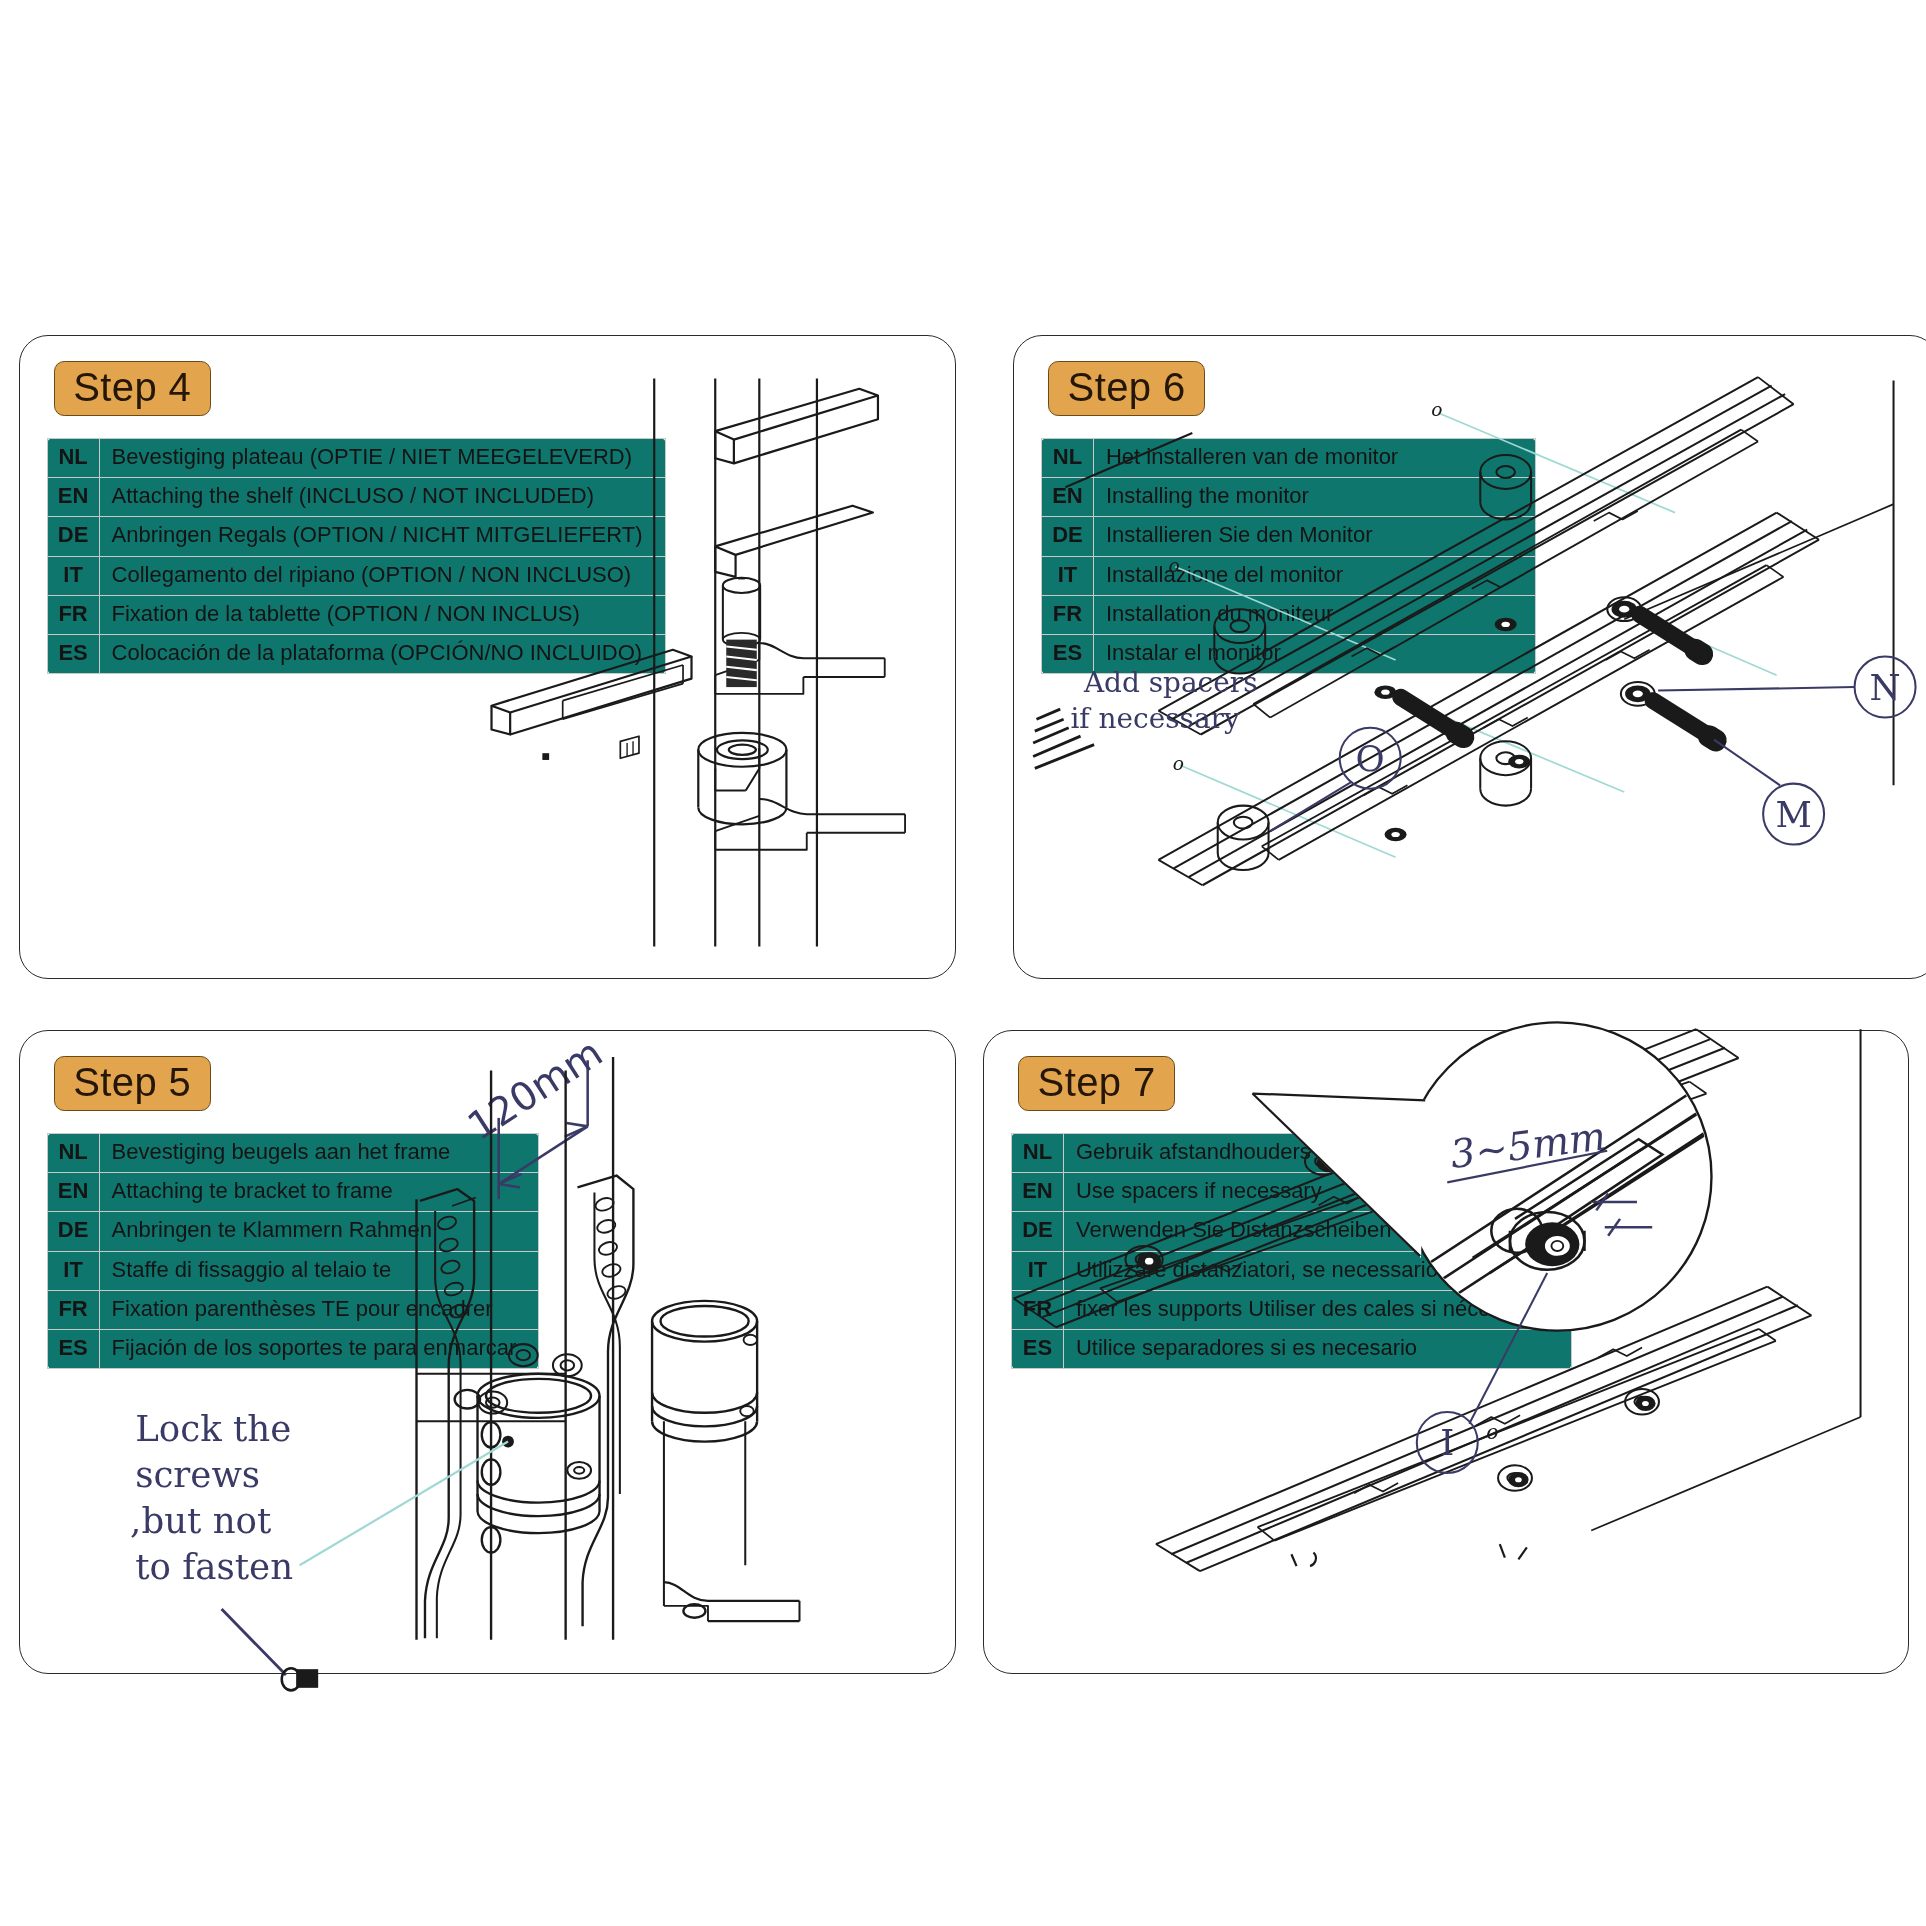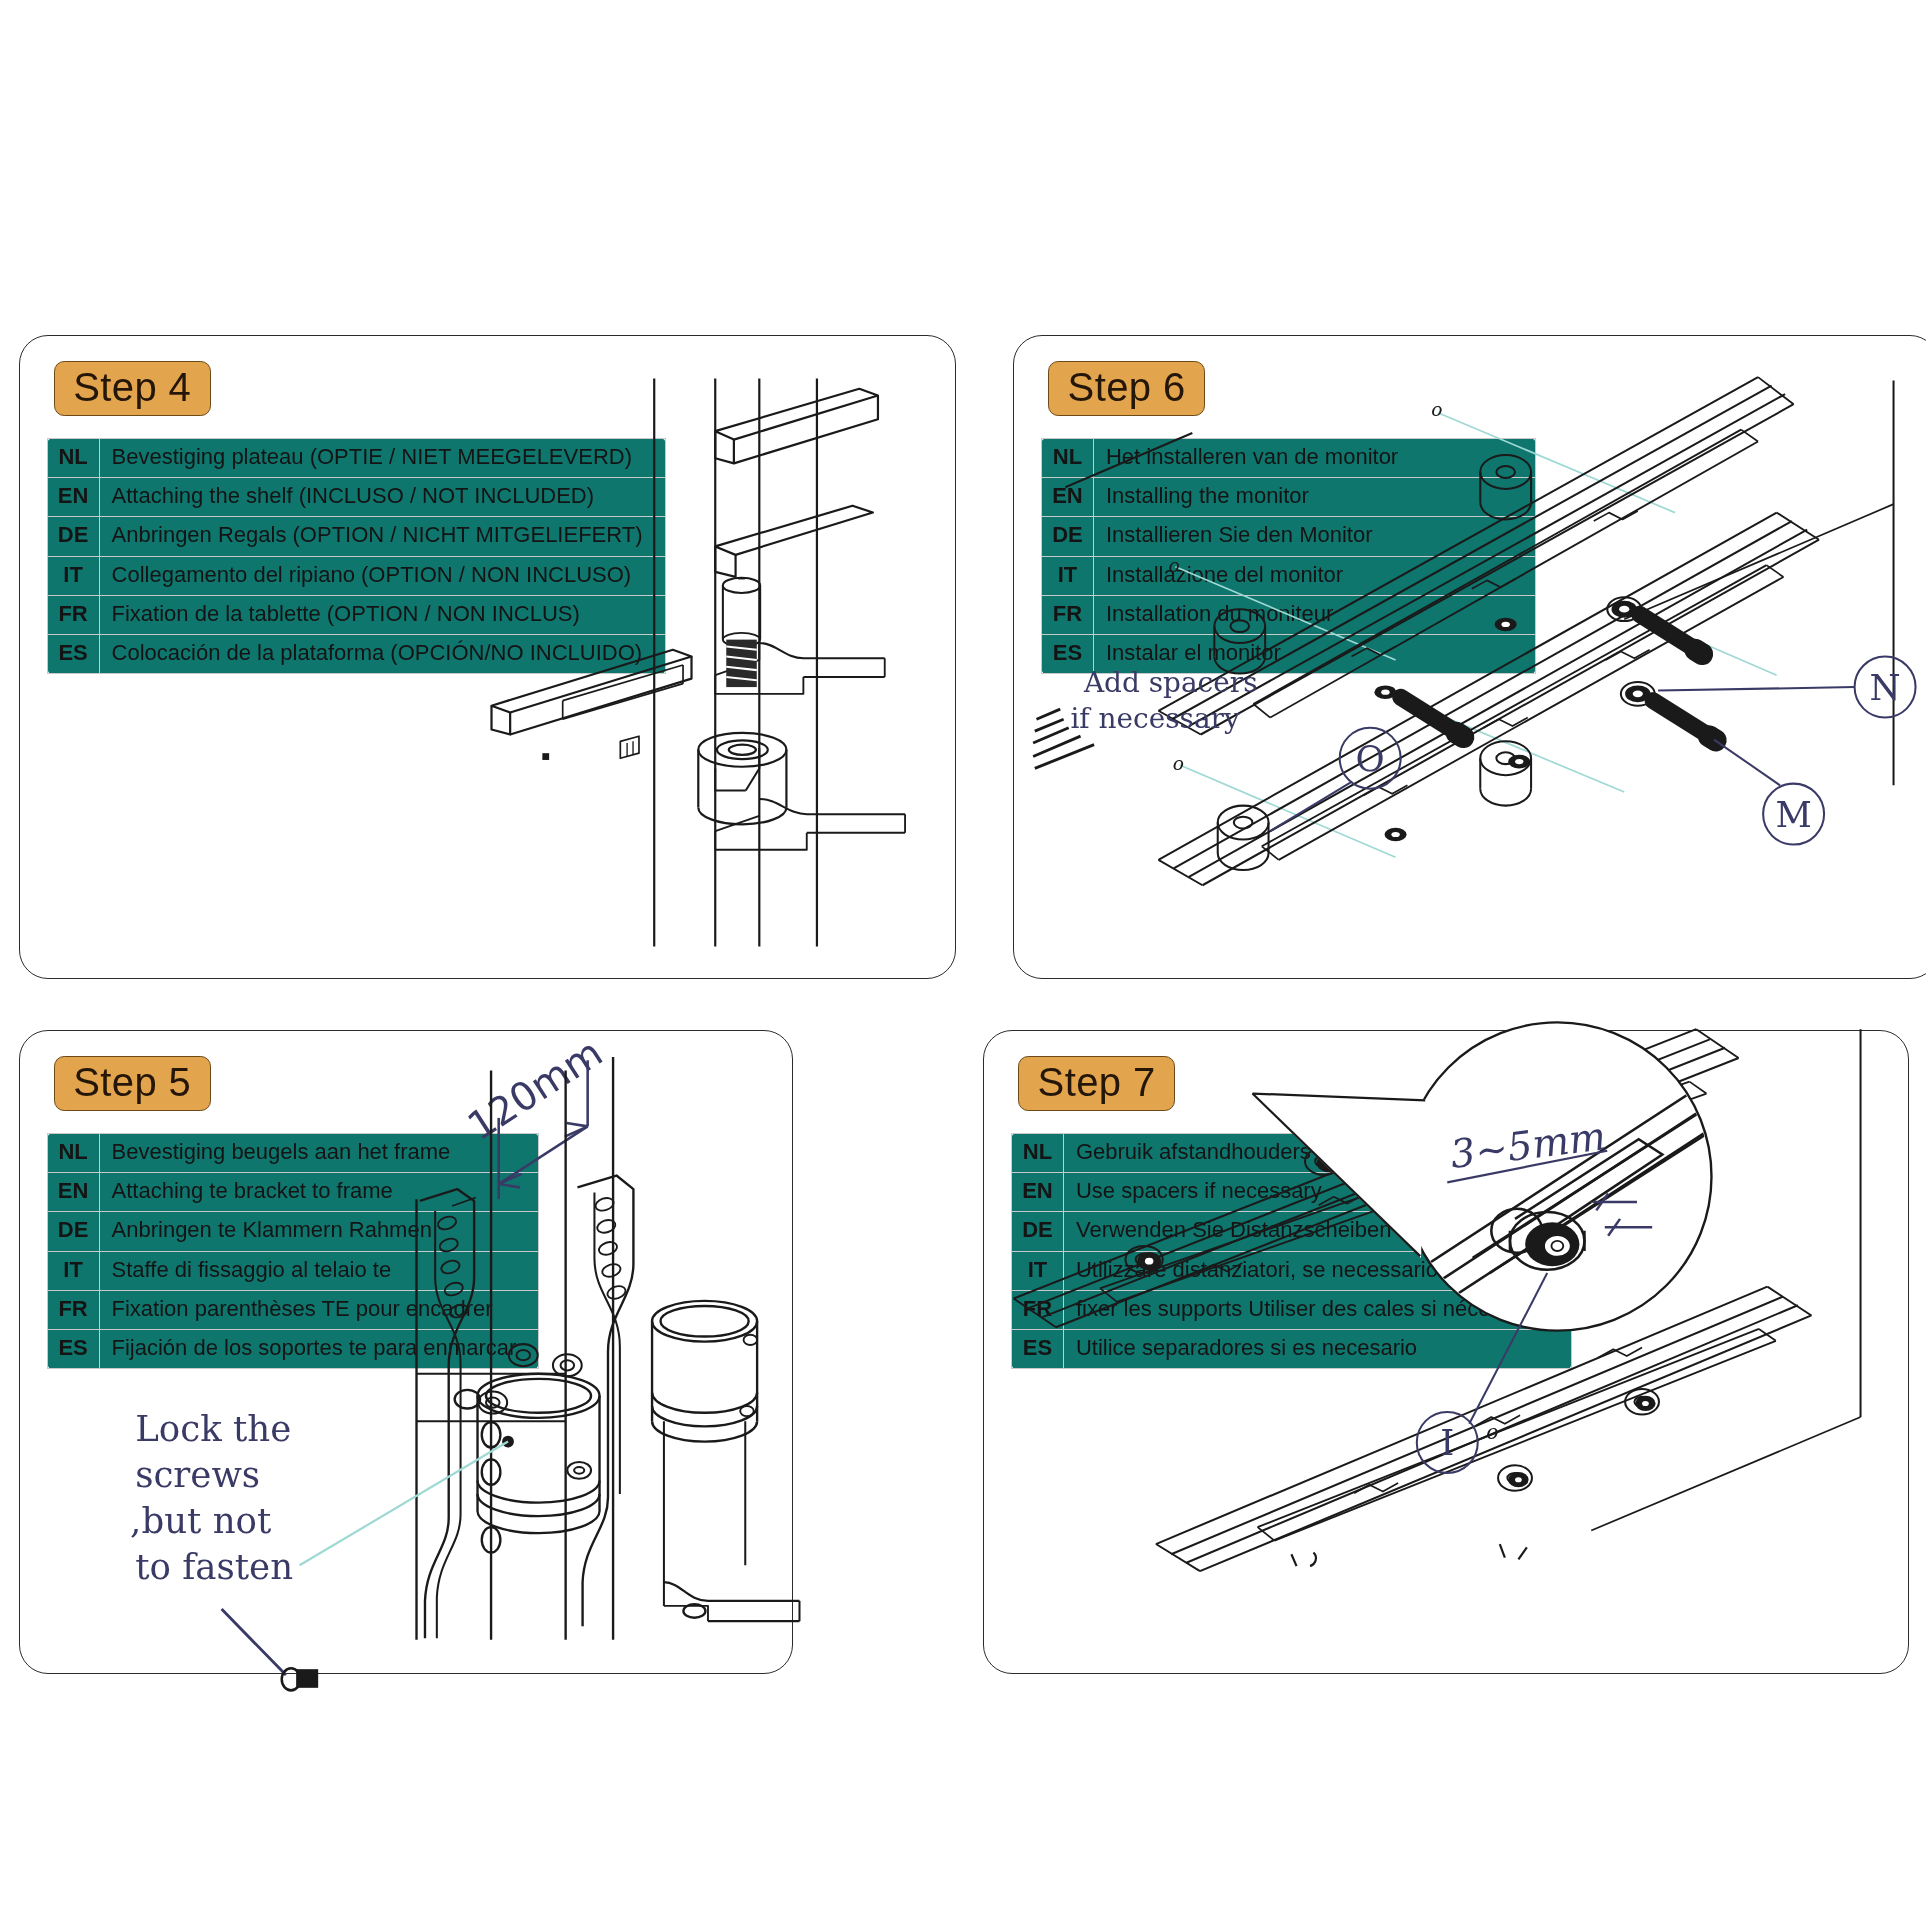--- a/index.html
+++ b/index.html
@@ -24,21 +24,21 @@
   
   .panel {
     position: absolute;
     background: #ffffff;
     border: 1.7px solid #2b2b2b;
     border-radius: 29px;
     box-sizing: border-box;
   }
   #panel-step4 { left: 18.6px;   top: 295px;  width: 937px; height: 644px; }
   #panel-step6 { left: 1013px; top: 295px;  width: 926px; height: 644px; }
-  #panel-step5 { left: 18.6px;   top: 990px; width: 774px; height: 644px; }
+  #panel-step5 { left: 18.6px;   top: 990px; width: 937px; height: 644px; }
   #panel-step7 { left: 983px; top: 990px; width: 926px; height: 644px; }
 
   
   .step-badge {
     position: absolute;
     left: 34px;
     top: 25.4px;
     background: #e3a44e;
     border: 1.7px solid #6b4a18;
     border-radius: 10.2px;

